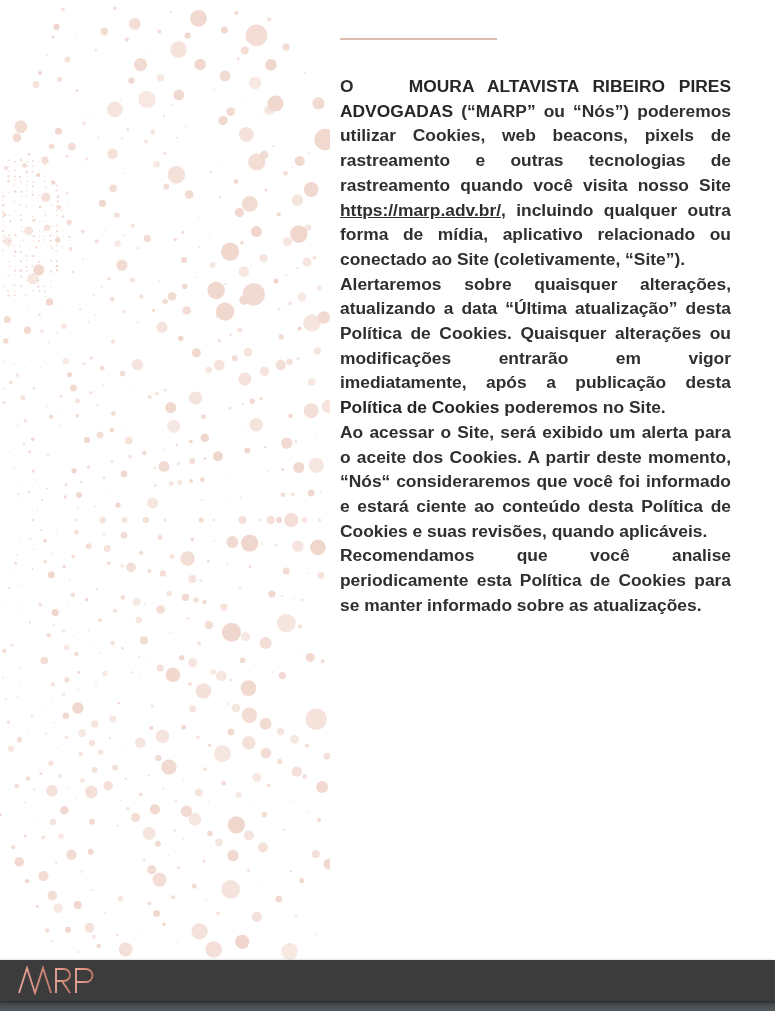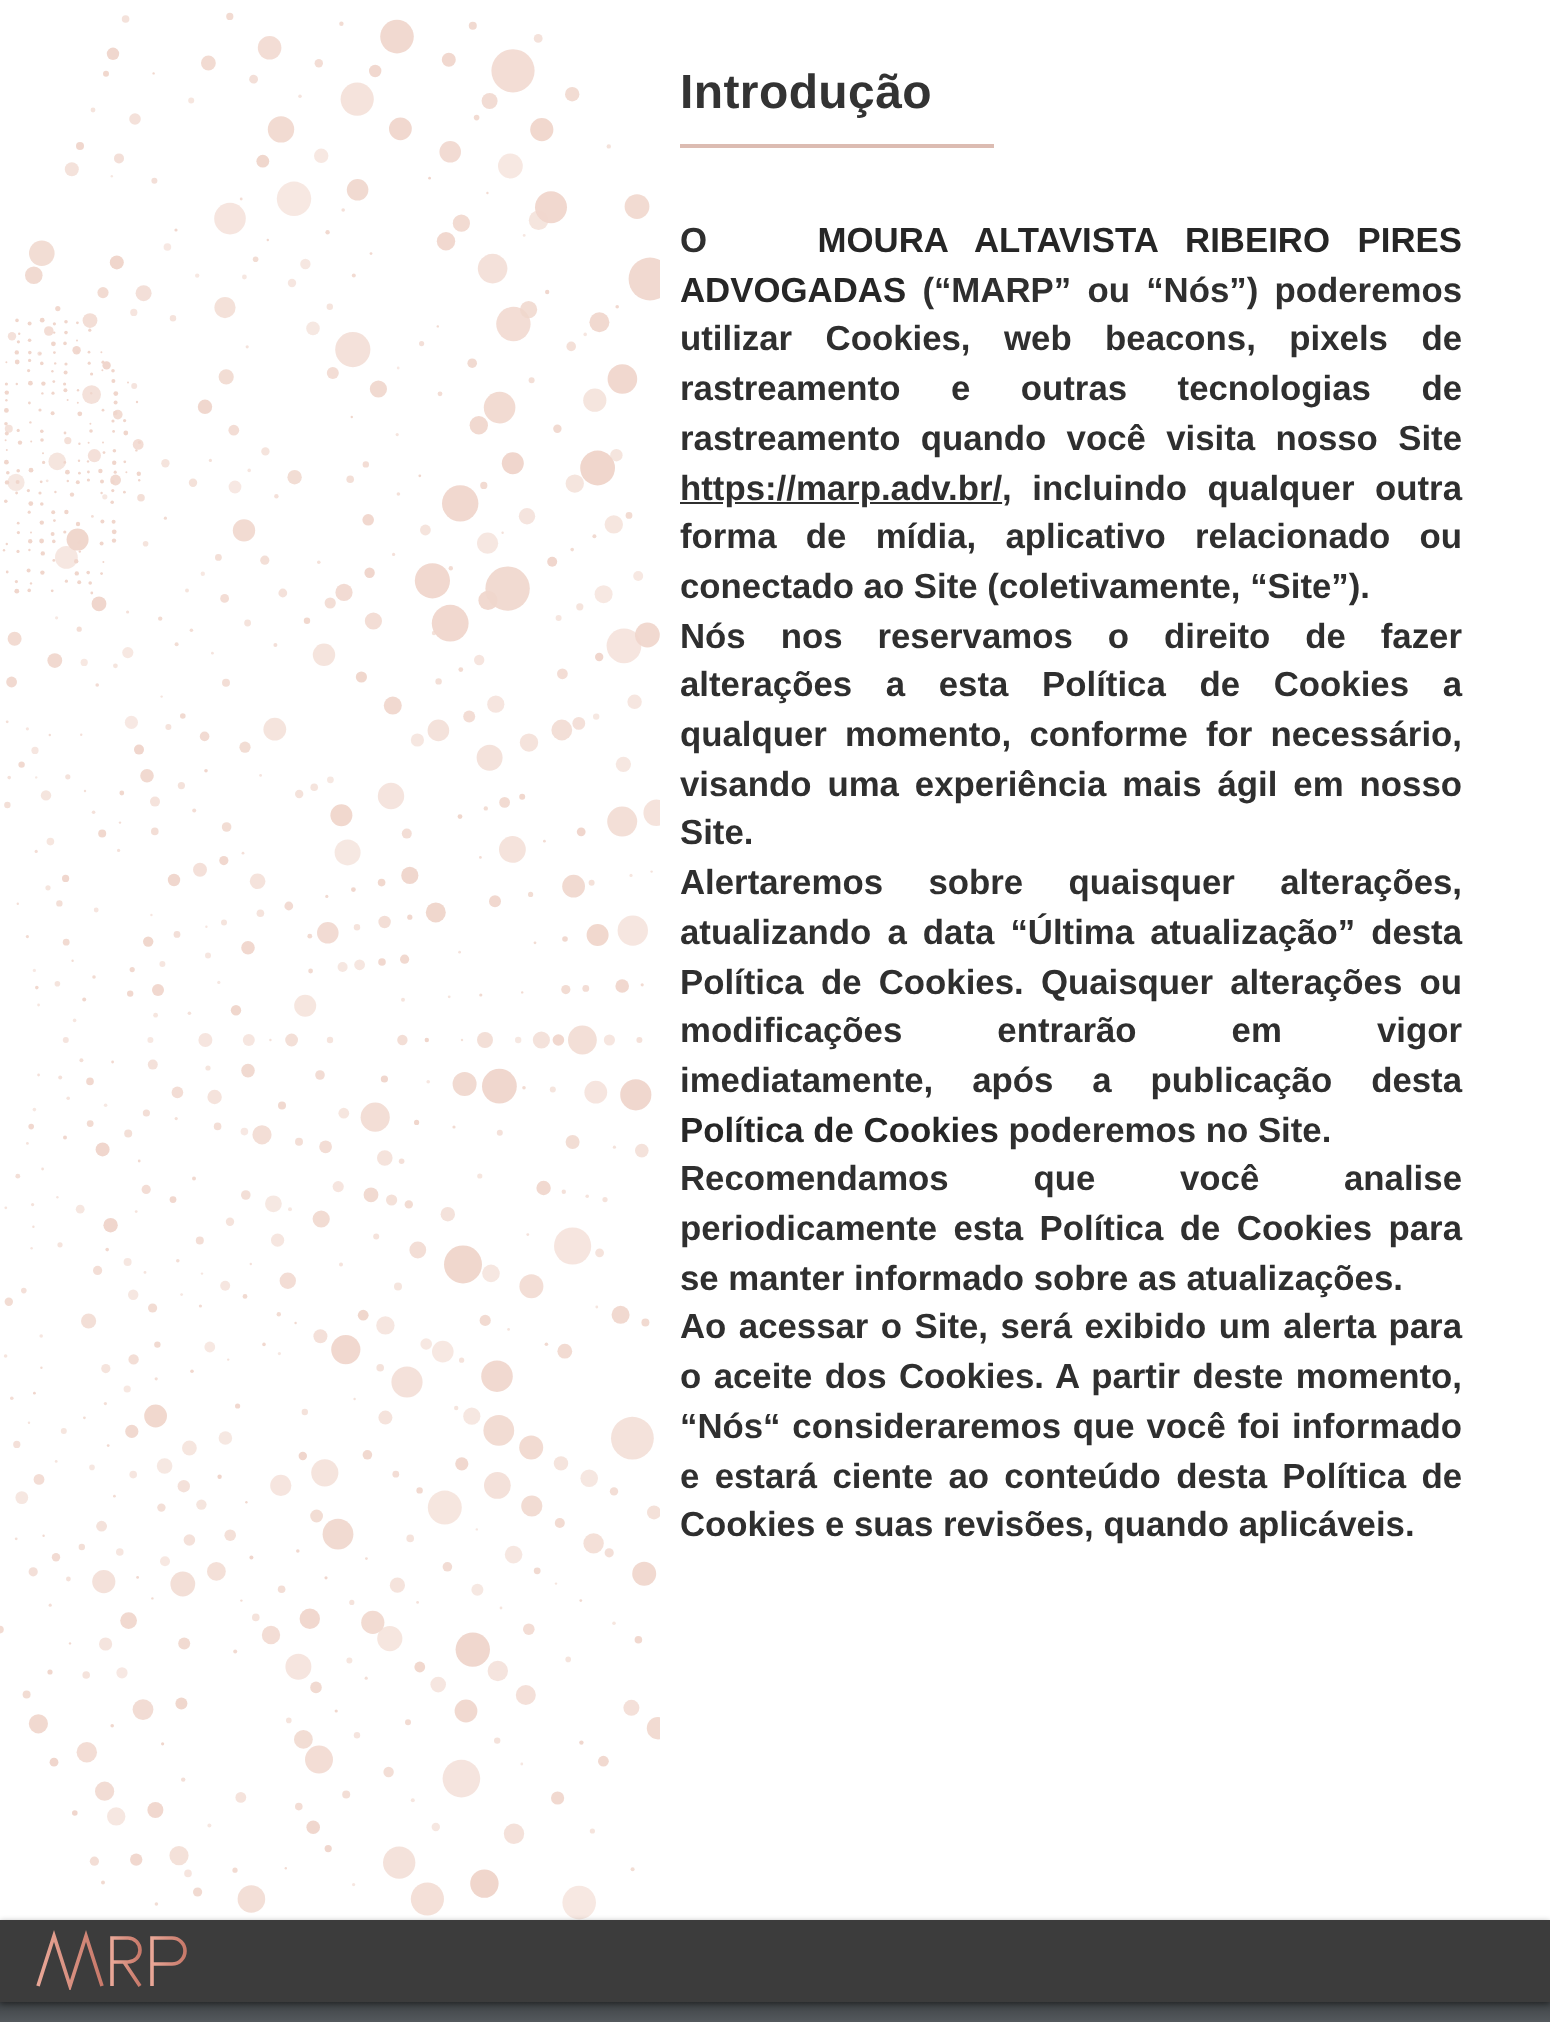--- a/index.html
+++ b/index.html
@@ -872,29 +872,27 @@
     <circle cx="33.2" cy="290.6" r="0.8" fill="#f0d6cc"></circle>
     <circle cx="39.6" cy="291.1" r="1.0" fill="#f0d6cc"></circle>
     <circle cx="45.1" cy="291.5" r="0.9" fill="#f0d6cc"></circle>
     <circle cx="8.4" cy="295.6" r="1.2" fill="#f0d6cc"></circle>
     <circle cx="14.6" cy="295.2" r="0.9" fill="#f0d6cc"></circle>
     <circle cx="26.1" cy="295.4" r="0.7" fill="#f0d6cc"></circle>
     <circle cx="45.9" cy="296.5" r="0.7" fill="#f0d6cc"></circle>
   </svg>
 
 <div class="content">
-  <h1 class="title">Introdução</h1>
   <div class="title-rule"></div>
 
   <div class="body-text">
     <p><span>O</span>&nbsp;&nbsp;&nbsp;&nbsp;<b>MOURA ALTAVISTA RIBEIRO PIRES ADVOGADAS</b><span> (“MARP” ou “Nós”) poderemos utilizar Cookies, web beacons, pixels de rastreamento e outras tecnologias de rastreamento quando você visita nosso Site </span><a href="#">https://marp.adv.br/</a><span>, incluindo qualquer outra forma de mídia, aplicativo relacionado ou conectado ao Site (coletivamente, “Site”).</span></p>
-    <p>Nós nos reservamos o direito de fazer alterações a esta Política de Cookies a qualquer momento, conforme for necessário, visando uma experiência mais ágil em nosso Site.</p>
     <p><span>Alertaremos sobre quaisquer alterações, atualizando a data “Última atualização” desta Política de Cookies. Quaisquer alterações ou modificações entrarão em vigor imediatamente, após a publicação desta </span><b>Política de Cookies</b><span> poderemos no Site.</span></p>
+    <p>Ao acessar o Site, será exibido um alerta para o aceite dos Cookies. A partir deste momento, “Nós“ consideraremos que você foi informado e estará ciente ao conteúdo desta Política de Cookies e suas revisões, quando aplicáveis.</p>
     <p>Recomendamos que você analise periodicamente esta Política de Cookies para se manter informado sobre as atualizações.</p>
-    <p>Ao acessar o Site, será exibido um alerta para o aceite dos Cookies. A partir deste momento, “Nós“ consideraremos que você foi informado e estará ciente ao conteúdo desta Política de Cookies e suas revisões, quando aplicáveis.</p>
   </div>
 
   <div class="reminder">
   </div>
 </div>
 
 <div class="footer">
   <svg class="logo" viewBox="0 0 80 30" xmlns="http://www.w3.org/2000/svg">
     <defs>
       <linearGradient id="lg" x1="0" x2="1" y1="0" y2="0">

